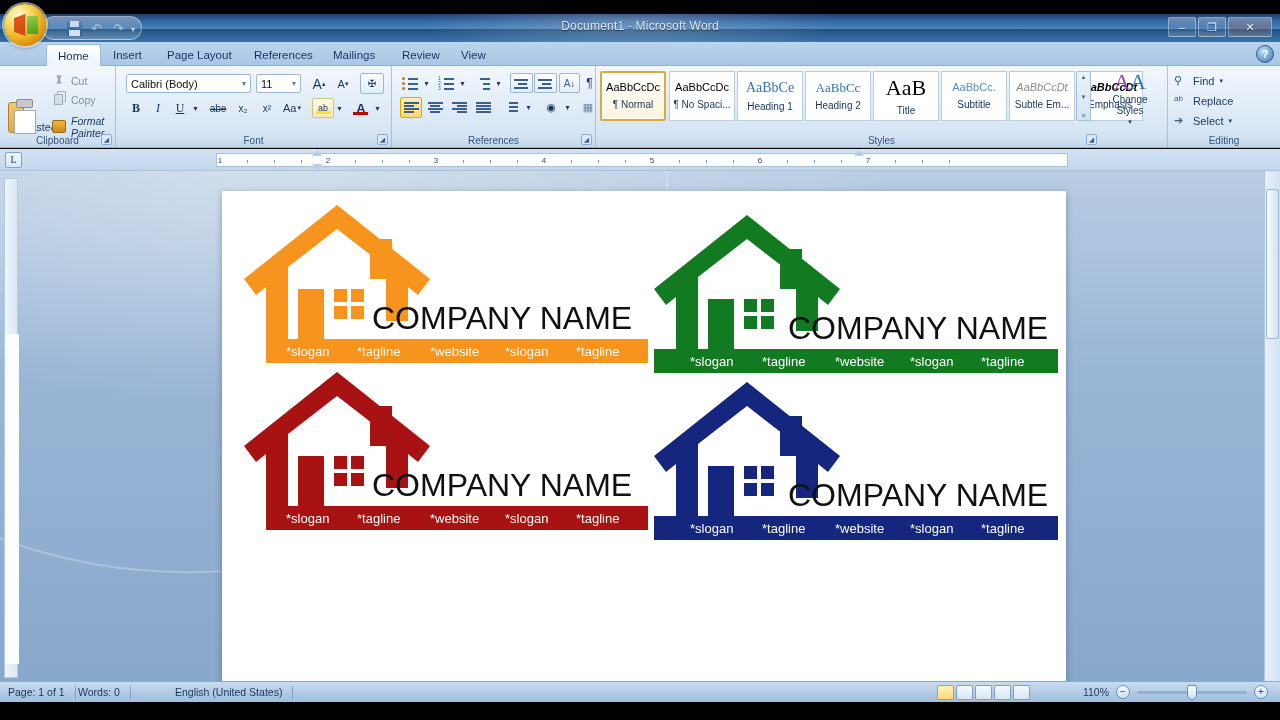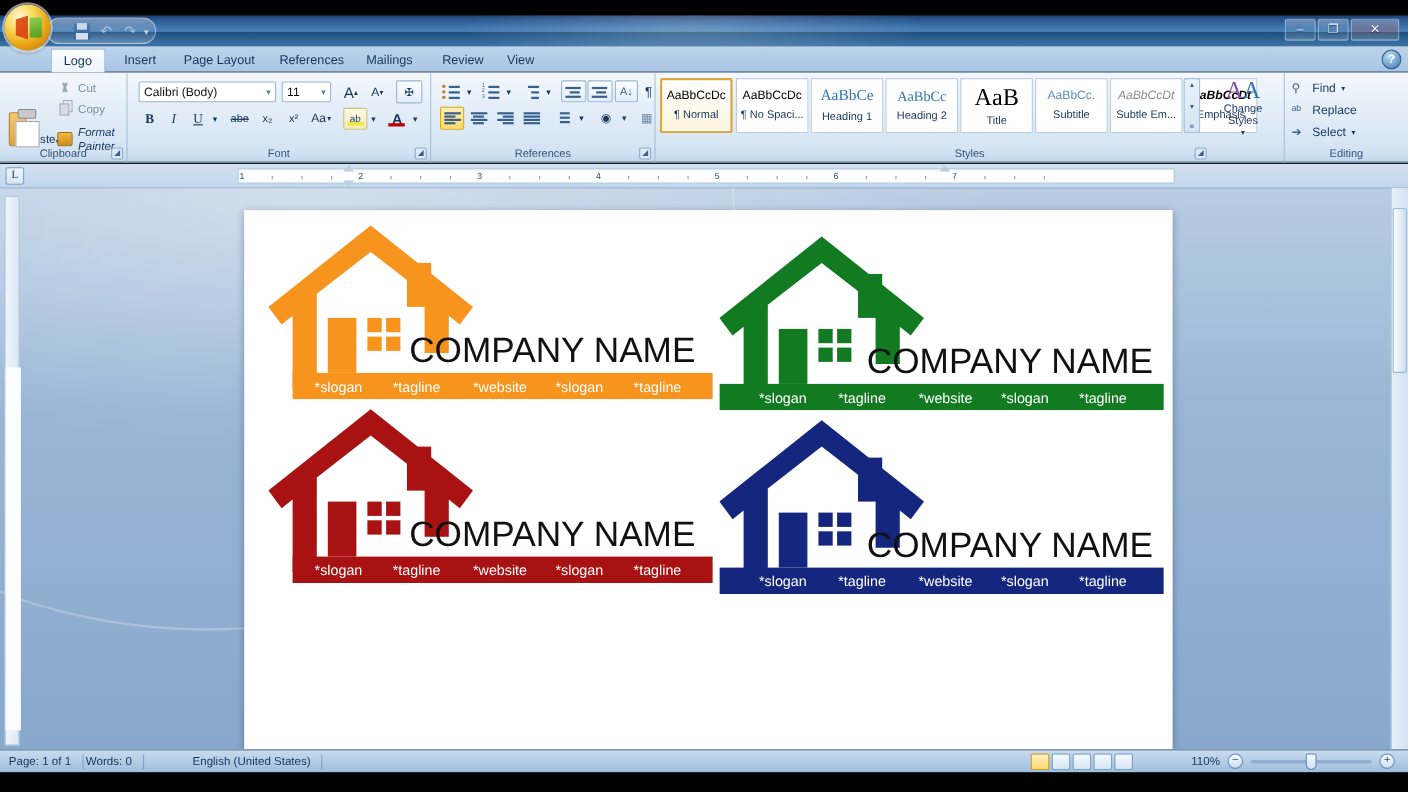--- a/index.html
+++ b/index.html
@@ -365,39 +365,40 @@
     border: 1px solid #6b90b7; border-radius: 2px 2px 5px 5px;
   }
 </style>
 </head>
 <body>
 
 <div id="app">
 
   <div class="titlebar">
     <div class="titlebar-glow"></div>
+    <div class="title-text">Document1 - Microsoft Word</div>
     <div class="win-btns">
       <div class="win-btn">–</div>
       <div class="win-btn">❐</div>
       <div class="win-btn close">✕</div>
     </div>
   </div>
 
   <div class="qat">
     <div class="qat-ico save-ico"></div>
     <div class="qat-ico arrow-ico">↶</div>
     <div class="qat-ico arrow-ico">↷</div>
     <div class="qat-dd">▾</div>
   </div>
   <div class="orb">
     <div class="orb-doc"></div>
   </div>
 
   <div class="ribbon-tabs">
-    <div class="tab active" style="left:46px;">Logo</div>
+    <div class="tab active" style="left:46px;">Home</div>
     <div class="tab" style="left:102px;">Insert</div>
     <div class="tab" style="left:156px;">Page Layout</div>
     <div class="tab" style="left:243px;">References</div>
     <div class="tab" style="left:322px;">Mailings</div>
     <div class="tab" style="left:391px;">Review</div>
     <div class="tab" style="left:450px;">View</div>
     <div class="help-btn">?</div>
   </div>
 
   <div class="ribbon">

